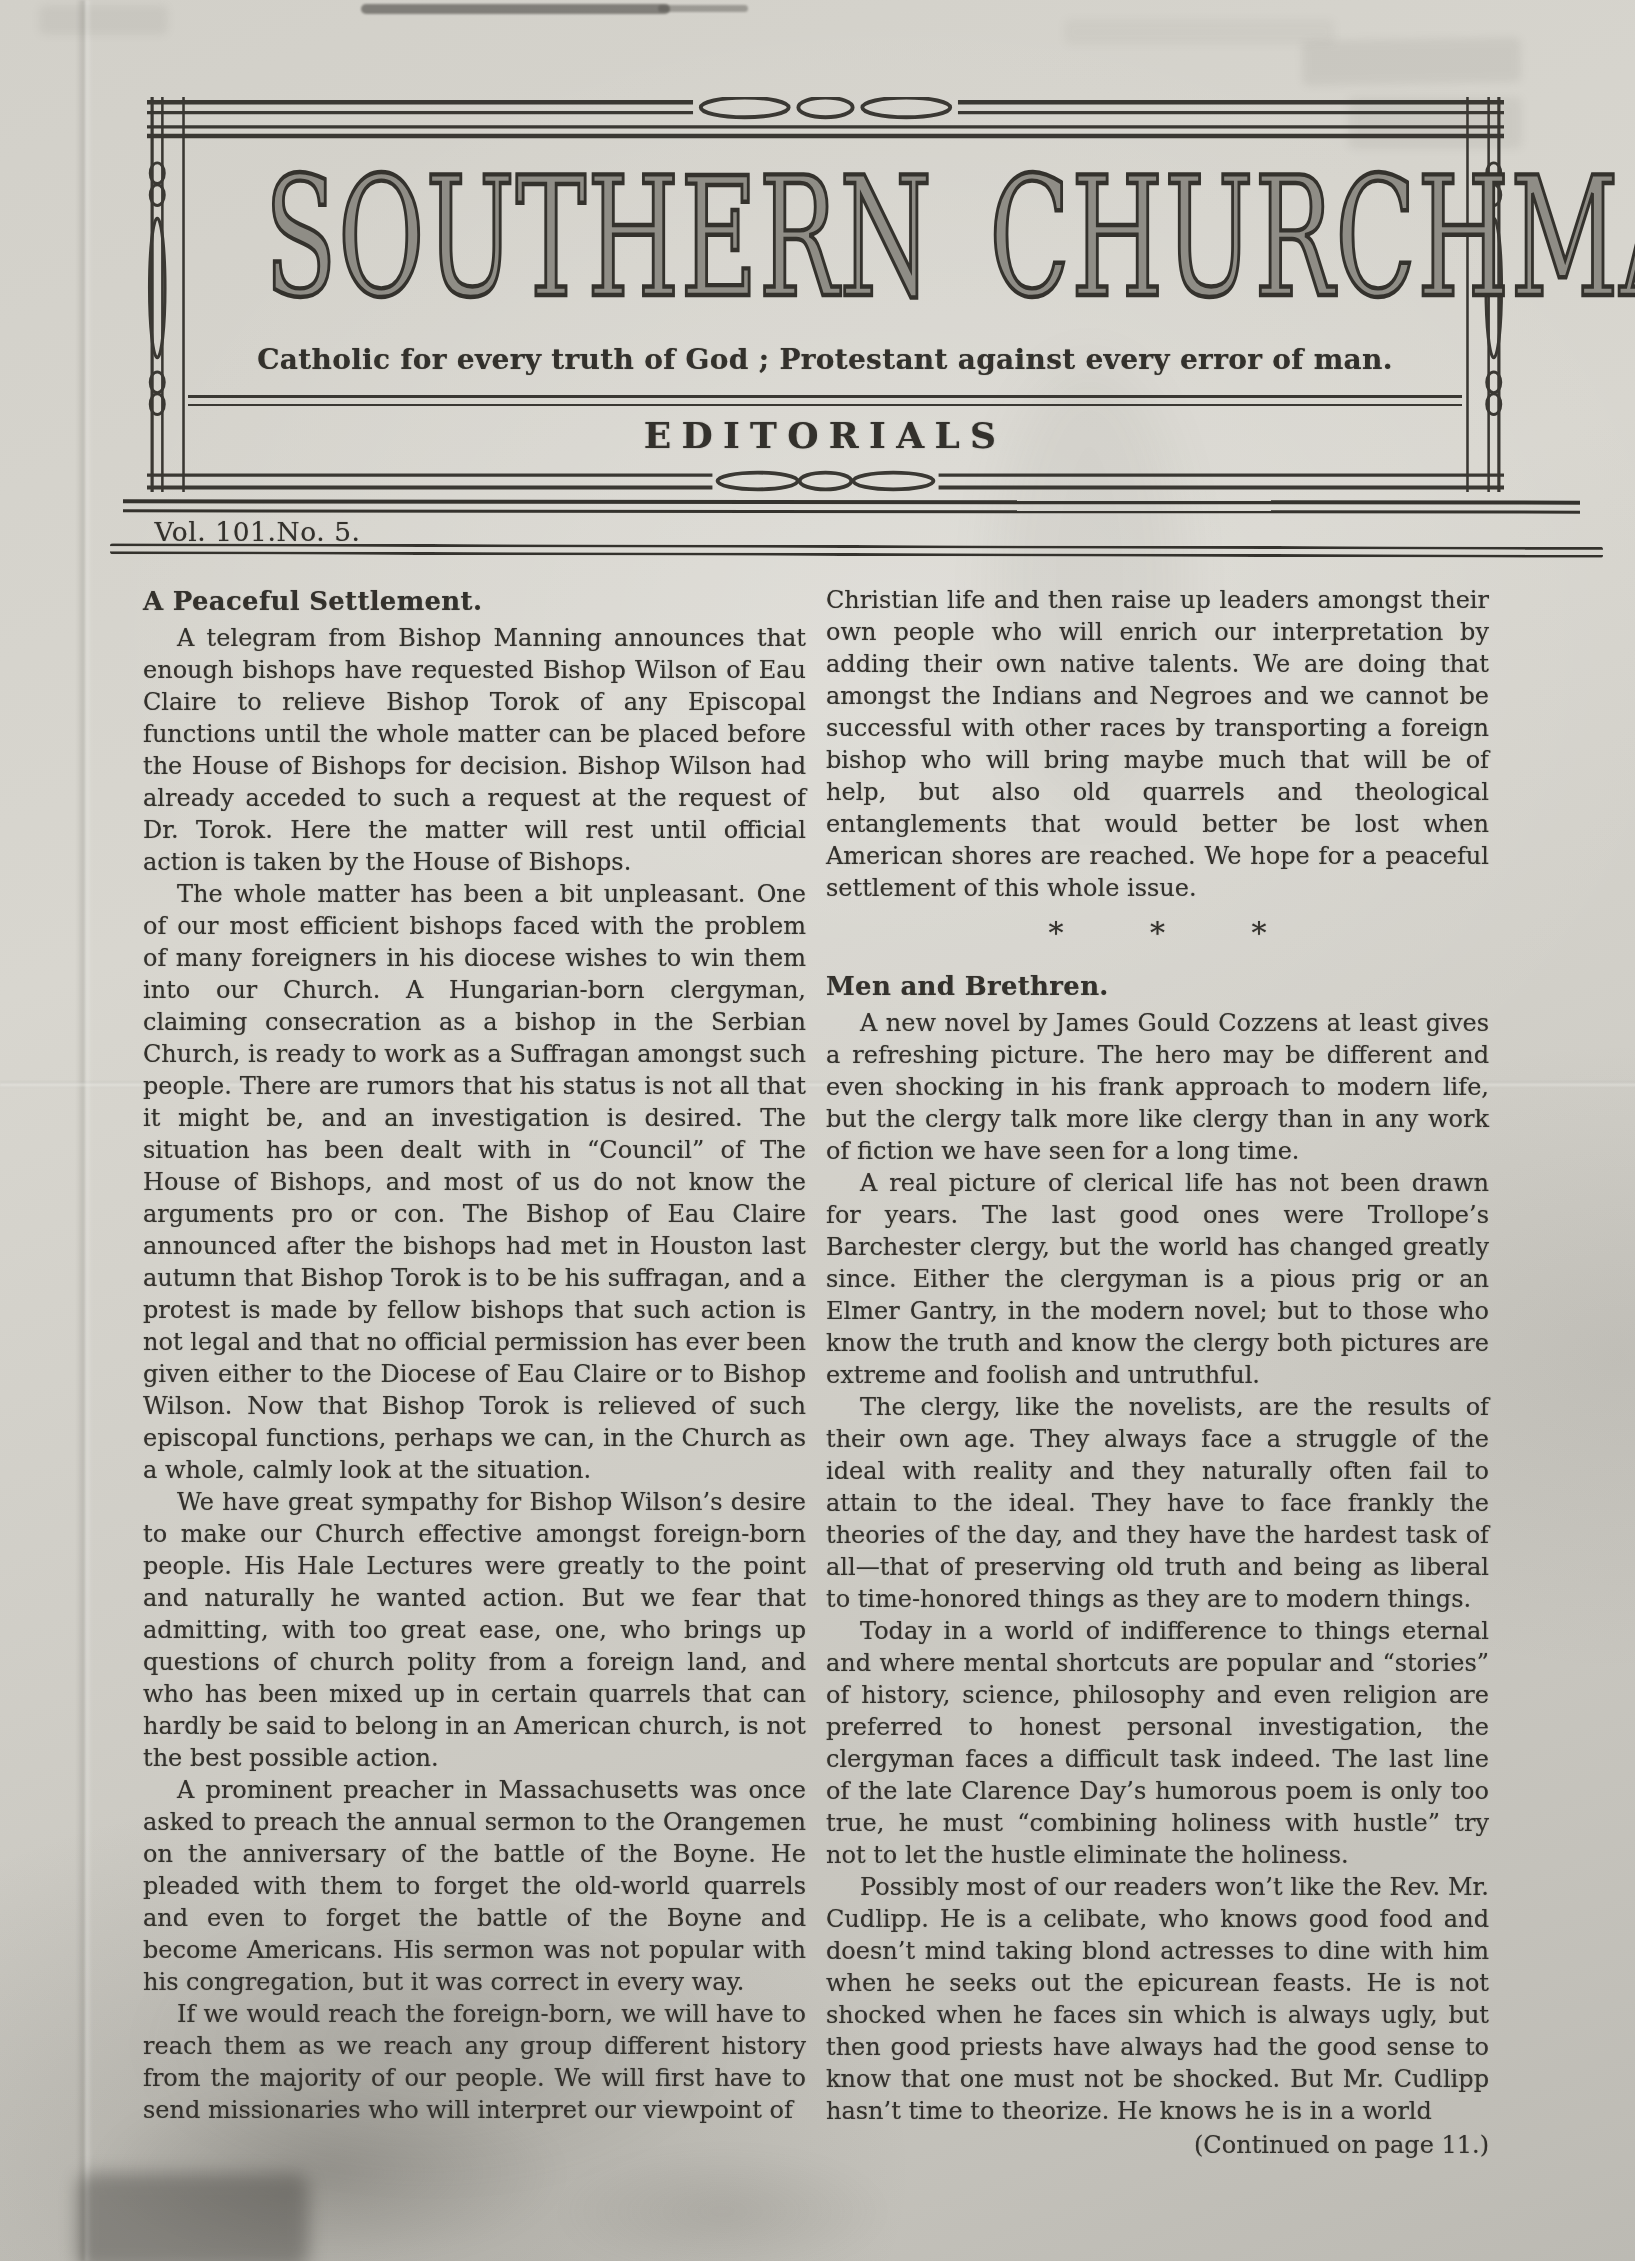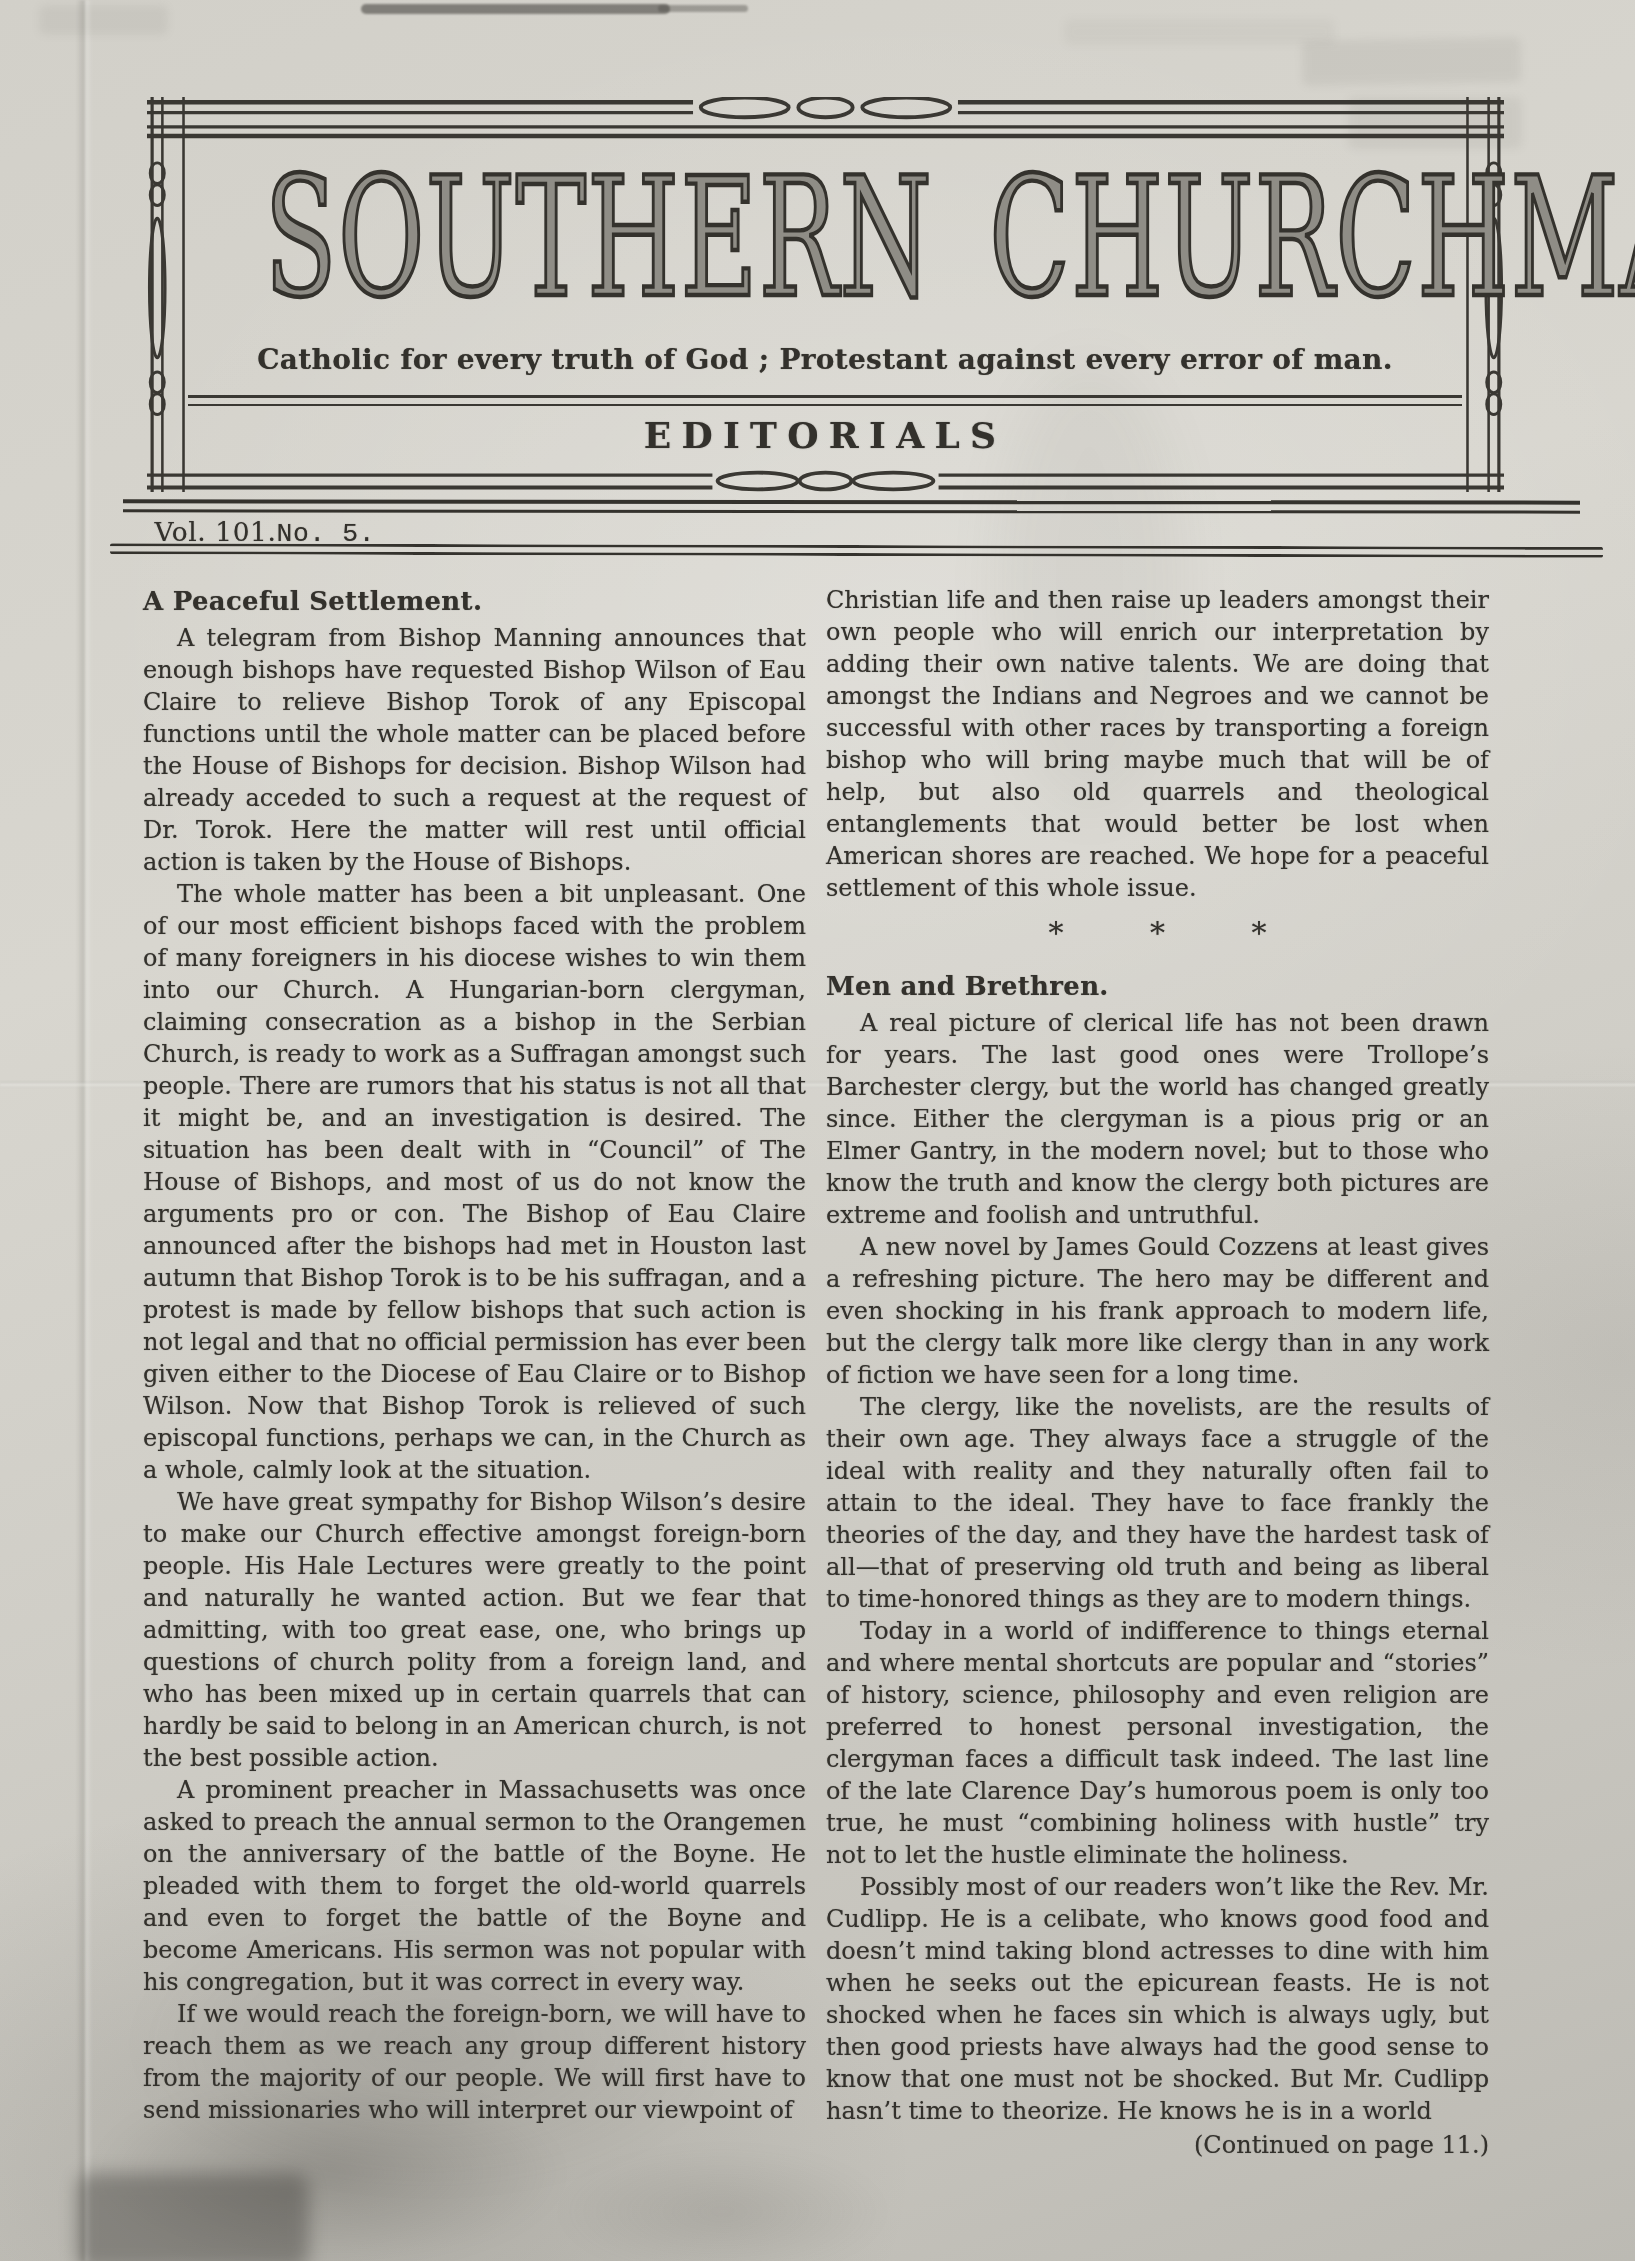--- a/index.html
+++ b/index.html
@@ -74,21 +74,21 @@
   
   .rule-heavy{position:absolute;left:123px;top:500px;width:1457px;height:13px;
     border-top:4.5px solid #34322d;border-bottom:3.9px solid #34322d;transform:rotate(.05deg);}
   .issue-line{
     position:absolute;left:143px;top:516px;width:1362px;height:30px;
     display:flex;align-items:baseline;font-size:26.4px;letter-spacing:0.6px;
     text-shadow:0 0 1px rgba(45,43,39,.5);
   }
   .issue-line .vol{flex:0 0 auto;padding-left:11.6px;}
   .issue-line .pd{flex:1 1 auto;text-align:center;letter-spacing:1.3px;}
-  .issue-line .num{flex:0 0 auto;padding-right:17px;font-family:Liberation Mono, monospace;}
+  .issue-line .num{flex:0 0 auto;padding-right:17px;}
   .rule-light{position:absolute;left:110px;top:545px;width:1493px;height:11px;
     border-top:3.2px solid #34322d;border-bottom:3.2px solid #34322d;transform:rotate(.14deg);border-radius:2.6px;}
 
   
   .columns{
     position:absolute;left:143px;top:584px;width:1362px;
     display:flex;gap:20px;
     font-size:24px;line-height:32px;
     text-shadow:0 0 1px rgba(45,43,39,.5);
   }
@@ -184,22 +184,22 @@
       <p>The whole matter has been a bit unpleasant.  One of our most efficient bishops faced with the problem of many foreigners in his diocese wishes to win them into our Church.  A Hungarian-born clergyman, claiming consecration as a bishop in the Serbian Church, is ready to work as a Suffragan amongst such people. There are rumors that his status is not all that it might be, and an investigation is desired.  The situation has been dealt with in “Council” of The House of Bishops, and most of us do not know the arguments pro or con.  The Bishop of Eau Claire announced after the bishops had met in Houston last autumn that Bishop Torok is to be his suffragan, and a protest is made by fellow bishops that such action is not legal and that no official permission has ever been given either to the Diocese of Eau Claire or to Bishop Wilson. Now that Bishop Torok is relieved of such episcopal functions, perhaps we can, in the Church as a whole, calmly look at the situation.</p>
       <p>We have great sympathy for Bishop Wilson’s desire to make our Church effective amongst foreign-born people.  His Hale Lectures were greatly to the point and naturally he wanted action.  But we fear that admitting, with too great ease, one, who brings up questions of church polity from a foreign land, and who has been mixed up in certain quarrels that can hardly be said to belong in an American church, is not the best possible action.</p>
       <p>A prominent preacher in Massachusetts was once asked to preach the annual sermon to the Orangemen on the anniversary of the battle of the Boyne.  He pleaded with them to forget the old-world quarrels and even to forget the battle of the Boyne and become Americans.  His sermon was not popular with his congregation, but it was correct in every way.</p>
       <p>If we would reach the foreign-born, we will have to reach them as we reach any group different history from the majority of our people.  We will first have to send missionaries who will interpret our viewpoint of</p>
     </section>
 
     <section class="col">
       <p class="cont">Christian life and then raise up leaders amongst their own people who will enrich our interpretation by adding their own native talents. We are doing that amongst the Indians and Negroes and we cannot be successful with other races by transporting a foreign bishop who will bring maybe much that will be of help, but also old quarrels and theological entanglements that would better be lost when American shores are reached.  We hope for a peaceful settlement of this whole issue.</p>
       <div class="asterisks">* * *</div>
       <h2 class="h2b">Men and Brethren.</h2>
+      <p>A new novel by James Gould Cozzens at least gives a refreshing picture. The hero may be different and even shocking in his frank approach to modern life, but the clergy talk more like clergy than in any work of fiction we have seen for a long time.</p>
       <p>A real picture of clerical life has not been drawn for years.  The last good ones were Trollope’s Barchester clergy, but the world has changed greatly since. Either the clergyman is a pious prig or an Elmer Gantry, in the modern novel; but to those who know the truth and know the clergy both pictures are extreme and foolish and untruthful.</p>
-      <p>A new novel by James Gould Cozzens at least gives a refreshing picture. The hero may be different and even shocking in his frank approach to modern life, but the clergy talk more like clergy than in any work of fiction we have seen for a long time.</p>
       <p>The clergy, like the novelists, are the results of their own age.  They always face a struggle of the ideal with reality and they naturally often fail to attain to the ideal.  They have to face frankly the theories of the day, and they have the hardest task of all—that of preserving old truth and being as liberal to time-honored things as they are to modern things.</p>
       <p>Today in a world of indifference to things eternal and where mental shortcuts are popular and “stories” of history, science, philosophy and even religion are preferred to honest personal investigation, the clergyman faces a difficult task indeed.  The last line of the late Clarence Day’s humorous poem is only too true, he must “combining holiness with hustle” try not to let the hustle eliminate the holiness.</p>
       <p>Possibly most of our readers won’t like the Rev. Mr. Cudlipp.  He is a celibate, who knows good food and doesn’t mind taking blond actresses to dine with him when he seeks out the epicurean feasts.  He is not shocked when he faces sin which is always ugly, but then good priests have always had the good sense to know that one must not be shocked.  But Mr. Cudlipp hasn’t time to theorize.  He knows he is in a world</p>
       <div class="continued">(Continued on page 11.)</div>
     </section>
 
   </main>
 </div>
 
 

